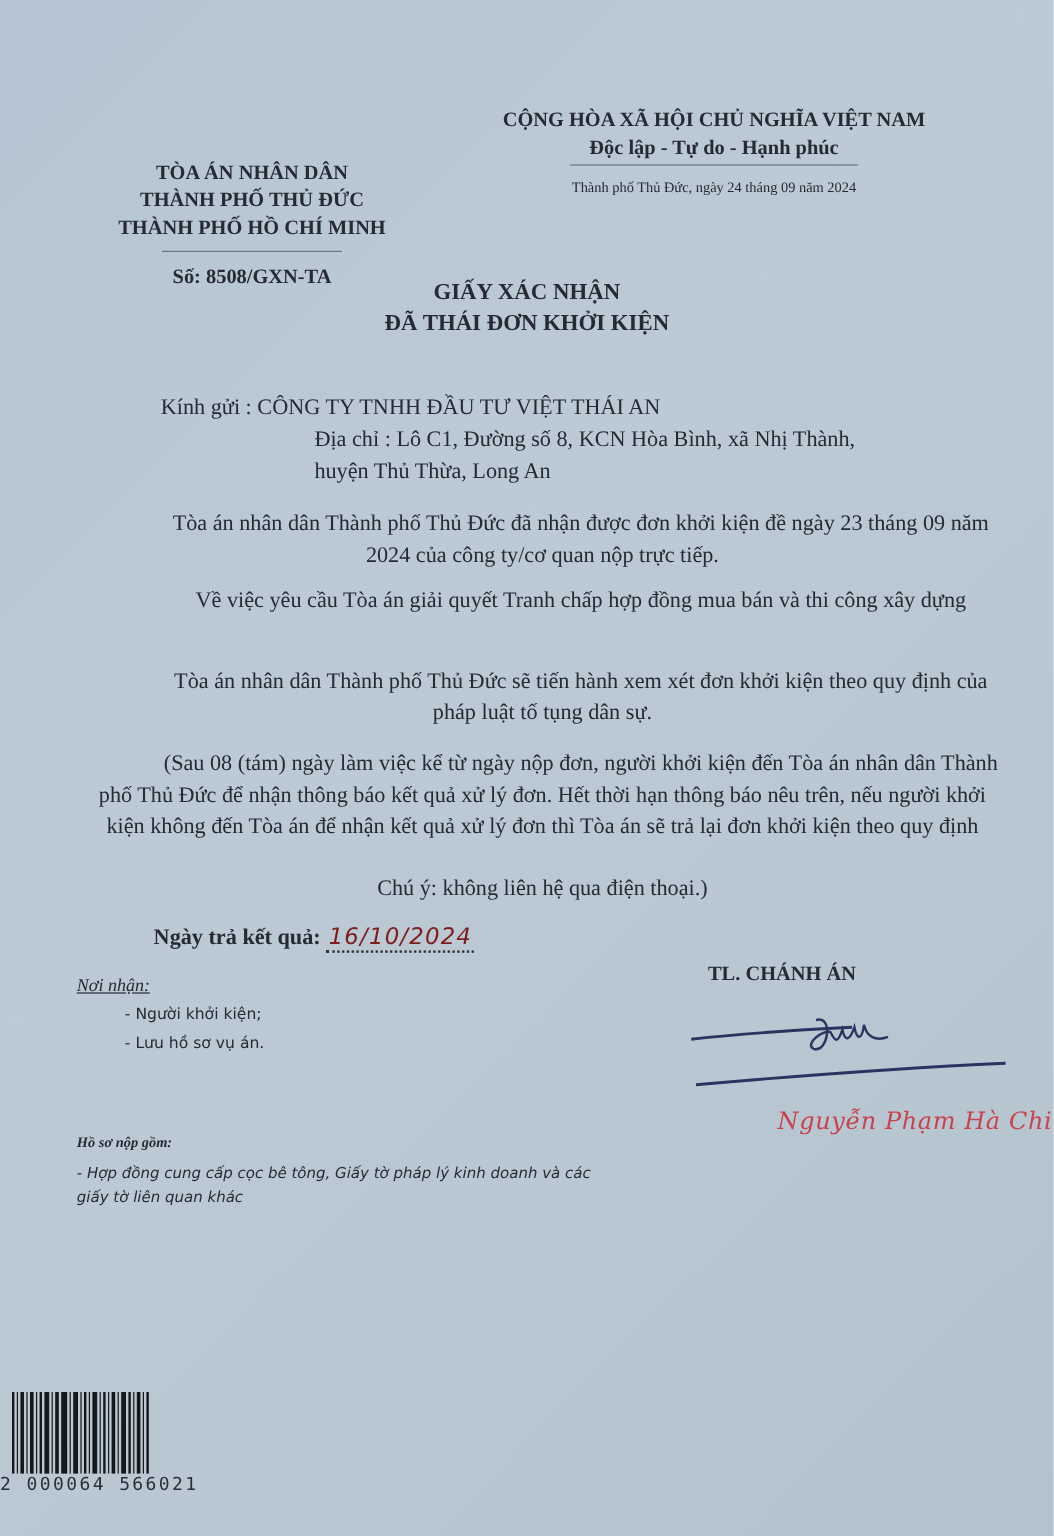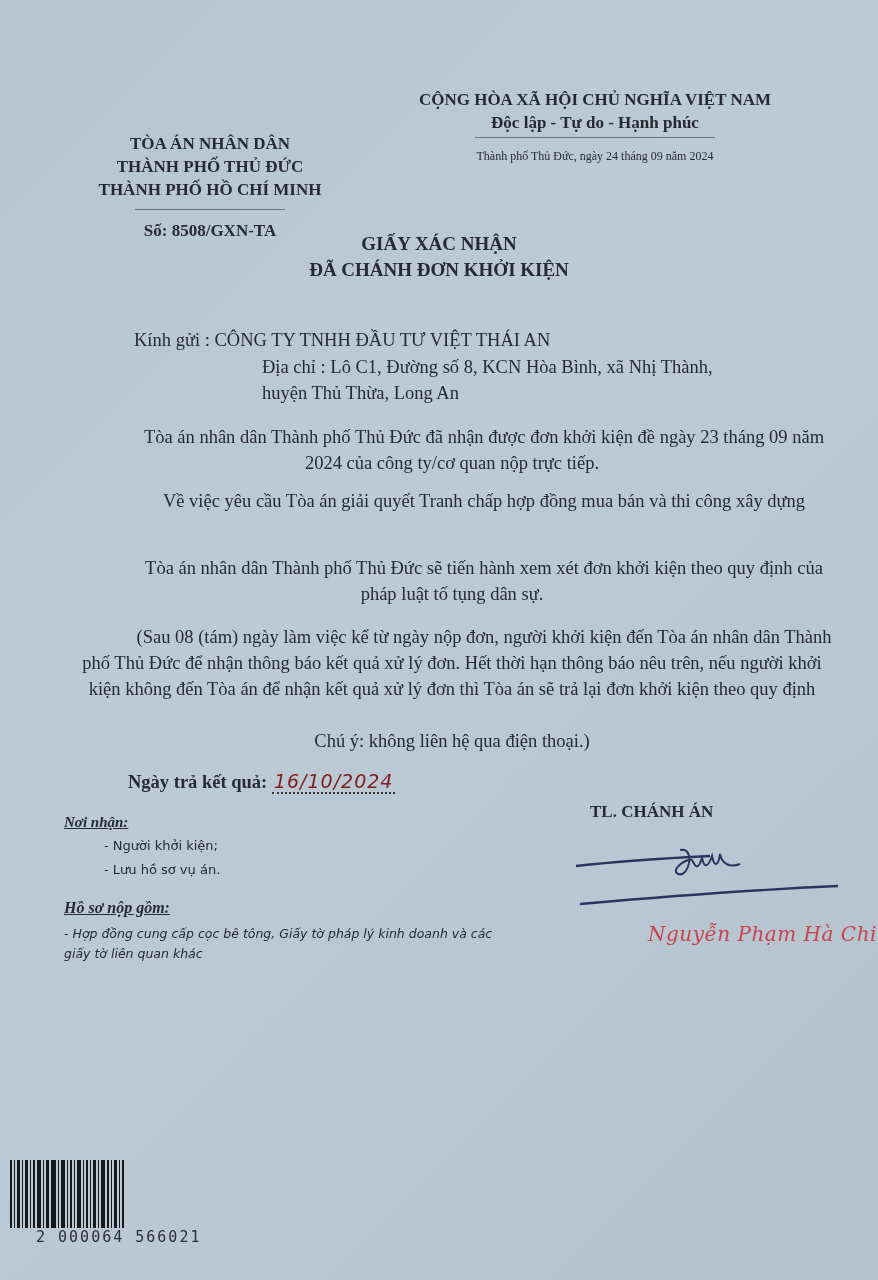--- a/index.html
+++ b/index.html
@@ -21,30 +21,30 @@
     .title { left: 0; width: 878px; top: 231px; font-size: 19px; line-height: 26px; }
     .body-text { font-size: 18.5px; line-height: 26px; }
     .recipient { left: 134px; top: 327px; }
     .addr { left: 262px; top: 354px; width: 560px; }
     .para { left: 72px; width: 760px; text-align: center; }
     .indent { text-indent: 64px; }
     .ret { left: 128px; top: 770px; font-size: 18.5px; }
     .ret .hand { font-family: "DejaVu Sans", sans-serif; font-style: italic; color: #7f1d1d; font-size: 19px; letter-spacing: 1px; }
     .dots { border-bottom: 2px dotted #333; padding: 0 2px; }
     .noi { left: 64px; top: 810px; font-size: 15px; line-height: 24px; }
-    .noi .h { font-style: italic; font-weight: bold; text-decoration: underline; }
+    .noi .h { font-style: italic; font-weight: normal; text-decoration: underline; }
     .noi .item { font-family: "DejaVu Sans", sans-serif; font-size: 13px; margin-left: 40px; }
     .hoso { left: 64px; top: 898px; width: 430px; font-size: 15px; line-height: 20px; }
-    .hoso .h { font-style: italic; font-weight: bold; text-decoration: underline; font-size: 16px; }
+    .hoso .h { font-style: italic; font-weight: bold; font-size: 12px; margin-top: 44px; }
     .hoso .item { font-family: "DejaVu Sans", sans-serif; font-style: italic; font-size: 12.5px; line-height: 20px; margin-top: 6px; }
     .tl { left: 590px; top: 802px; font-size: 17px; font-weight: bold; }
     .signame { left: 648px; top: 922px; font-family: "DejaVu Serif", serif; font-style: italic; color: #c9434d; font-size: 20px; letter-spacing: 0.5px; }
     .barcode { left: 10px; top: 1160px; width: 160px; height: 68px; display: flex; align-items: stretch; }
     .barcode span { display: inline-block; background: #16181c; margin-right: 2px; }
-    .barnum { left: 0px; top: 1228px; font-family: "DejaVu Sans Mono", monospace; font-size: 15px; color: #2b2f36; letter-spacing: 2px; padding-left: 36px; }
+    .barnum { left: 0px; top: 1228px; font-family: "DejaVu Sans Mono", monospace; font-size: 15px; color: #2b2f36; letter-spacing: 2px; }
   </style>
 </head>
 <body>
 
 <div class="abs hdr-left center bold">
   <div>TÒA ÁN NHÂN DÂN</div>
   <div>THÀNH PHỐ THỦ ĐỨC</div>
   <div>THÀNH PHỐ HỒ CHÍ MINH</div>
   <div class="rule"></div>
   <div>Số: 8508/GXN-TA</div>
@@ -52,21 +52,21 @@
 
 <div class="abs hdr-right center">
   <div class="bold">CỘNG HÒA XÃ HỘI CHỦ NGHĨA VIỆT NAM</div>
   <div class="bold">Độc lập - Tự do - Hạnh phúc</div>
   <div class="rule"></div>
   <div class="date">Thành phố Thủ Đức, ngày 24 tháng 09 năm 2024</div>
 </div>
 
 <div class="abs title center bold">
   <div>GIẤY XÁC NHẬN</div>
-  <div>ĐÃ CHÁNH ĐƠN KHỞI KIỆN</div>
+  <div>ĐÃ THÁI ĐƠN KHỞI KIỆN</div>
 </div>
 
 <div class="abs recipient body-text">
   <span>Kính gửi :</span>
   <span>CÔNG TY TNHH ĐẦU TƯ VIỆT THÁI AN</span>
 </div>
 <div class="abs addr body-text">
   <div>Địa chỉ : Lô C1, Đường số 8, KCN Hòa Bình, xã Nhị Thành,</div>
   <div>huyện Thủ Thừa, Long An</div>
 </div>

